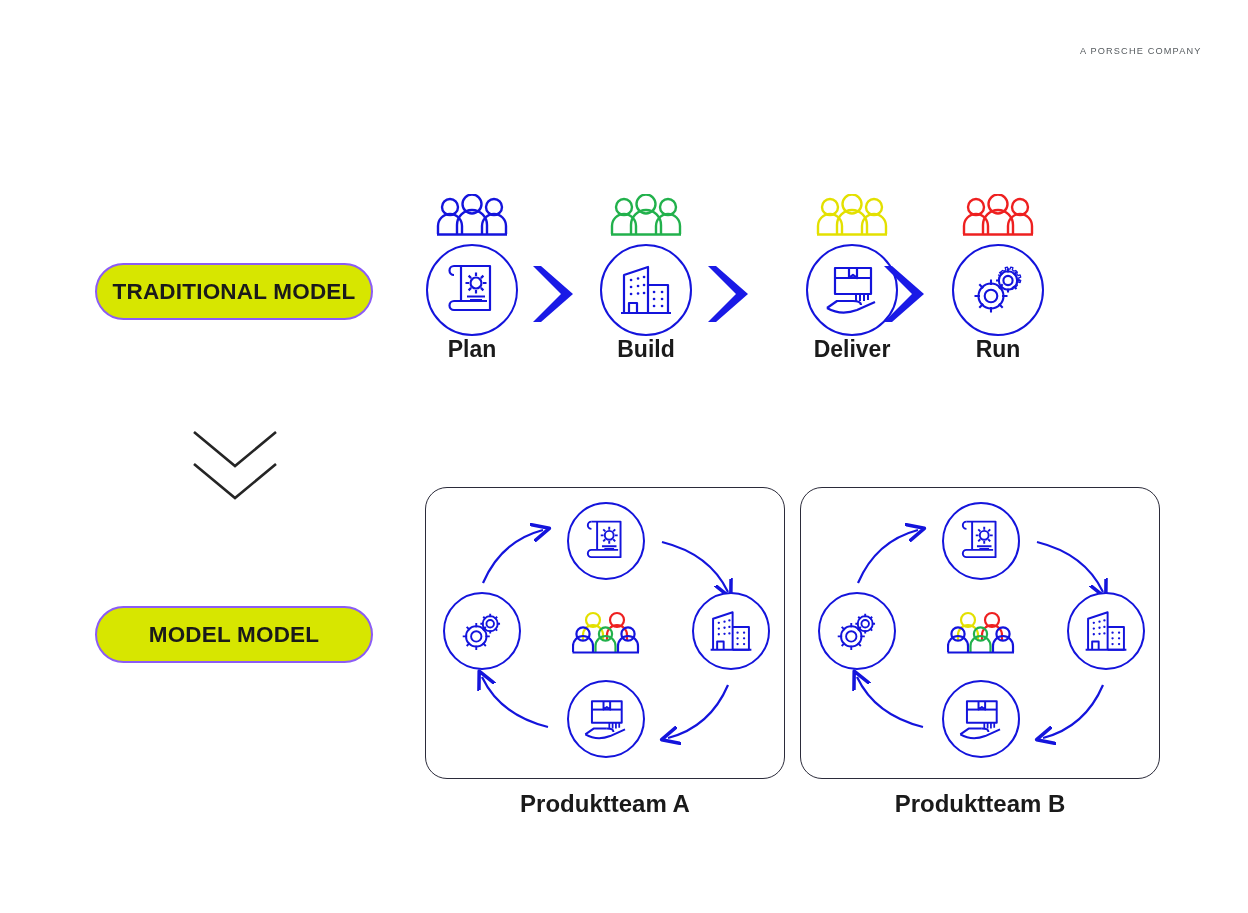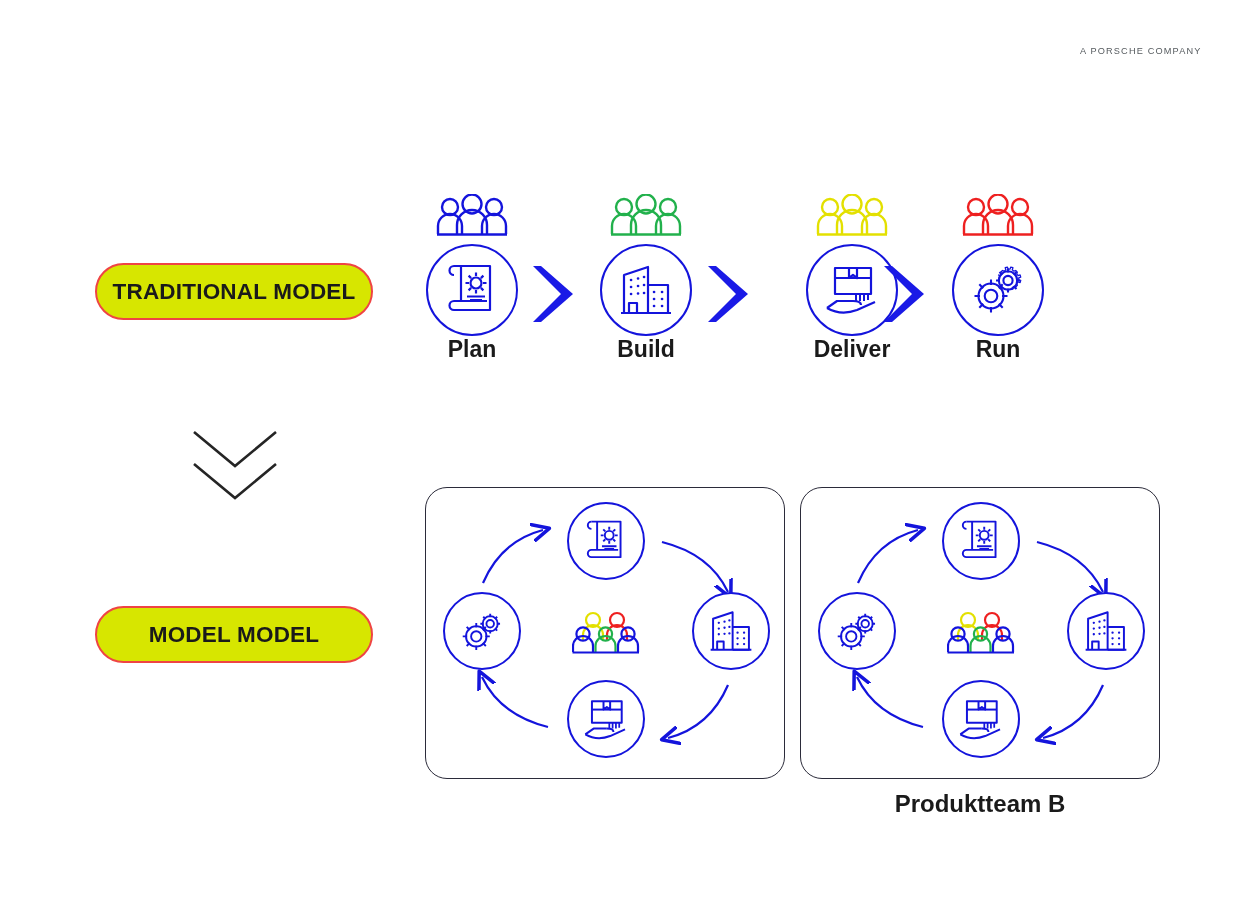--- a/index.html
+++ b/index.html
@@ -21,21 +21,21 @@
   }
   .logo-sub{
     font-family:"Liberation Sans", sans-serif;
     font-size:9.2px;letter-spacing:1.15px;color:#555a5e;
     margin-top:6px;text-align:left;white-space:nowrap;
   }
 
   
   .pill{
     position:absolute;display:flex;align-items:center;justify-content:center;
-    background:#d7e600;border:2px solid #ef4444;border-radius:40px;
+    background:#d7e600;border:2px solid #8b5cf6;border-radius:40px;
     box-sizing:border-box;
   }
   .pill span{
     font-family:"Liberation Sans", sans-serif;
     font-weight:700;font-size:22.5px;color:#1a1a1a;letter-spacing:0.2px;
     white-space:nowrap;
   }
   #pill-traditional{left:95px;top:263px;width:278px;height:57px;}
   #pill-devops{left:95px;top:606px;width:278px;height:57px;}
 
@@ -351,20 +351,21 @@
           </g>
           <g stroke="#22b14c">
             <circle cx="33.5" cy="24" r="6.6"></circle>
             <path d="M23.5 42 v-6 a10 10 0 0 1 20 0 v6"></path>
           </g>
           <path d="M0.5 42.5 H67" stroke="#1414dc"></path>
         </g>
       </svg>
     </div>
   </div>
+  <div class="team-caption" id="caption-a">Produktteam A</div>
 
   <div class="team-box" id="team-box-b">
     <svg class="cycle" viewBox="0 0 360 292">
       <defs>
         <marker id="ah-b" markerWidth="9" markerHeight="9" refX="5" refY="4.5" orient="auto">
           <path d="M0,0.6 L8,4.5 L0,8.4" fill="none" stroke="#1414dc" stroke-width="1.6" stroke-linecap="round" stroke-linejoin="round"></path>
         </marker>
       </defs>
       <g fill="none" stroke="#1414dc" stroke-width="2.2" marker-end="url(#ah-b)">
         <path d="M236 54 q48 12 66 50"></path>

